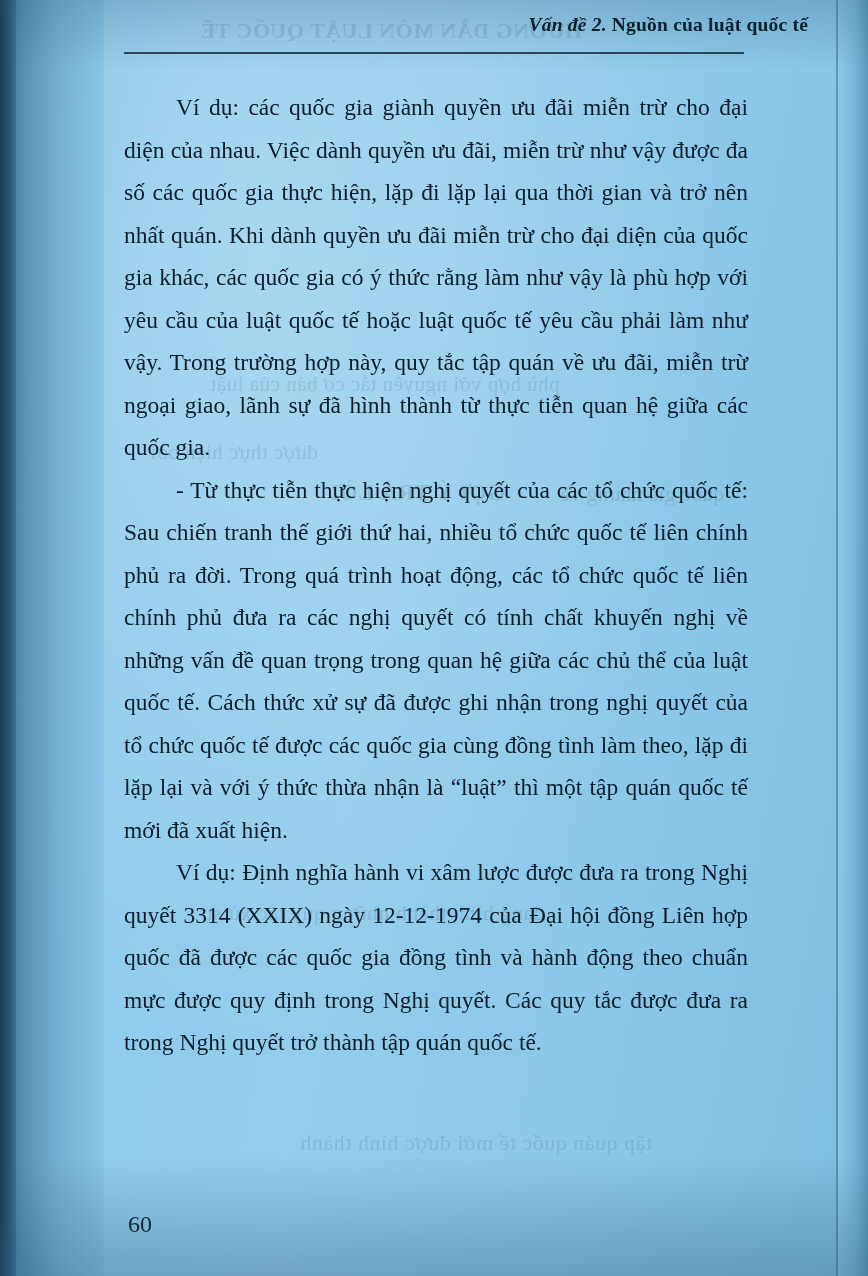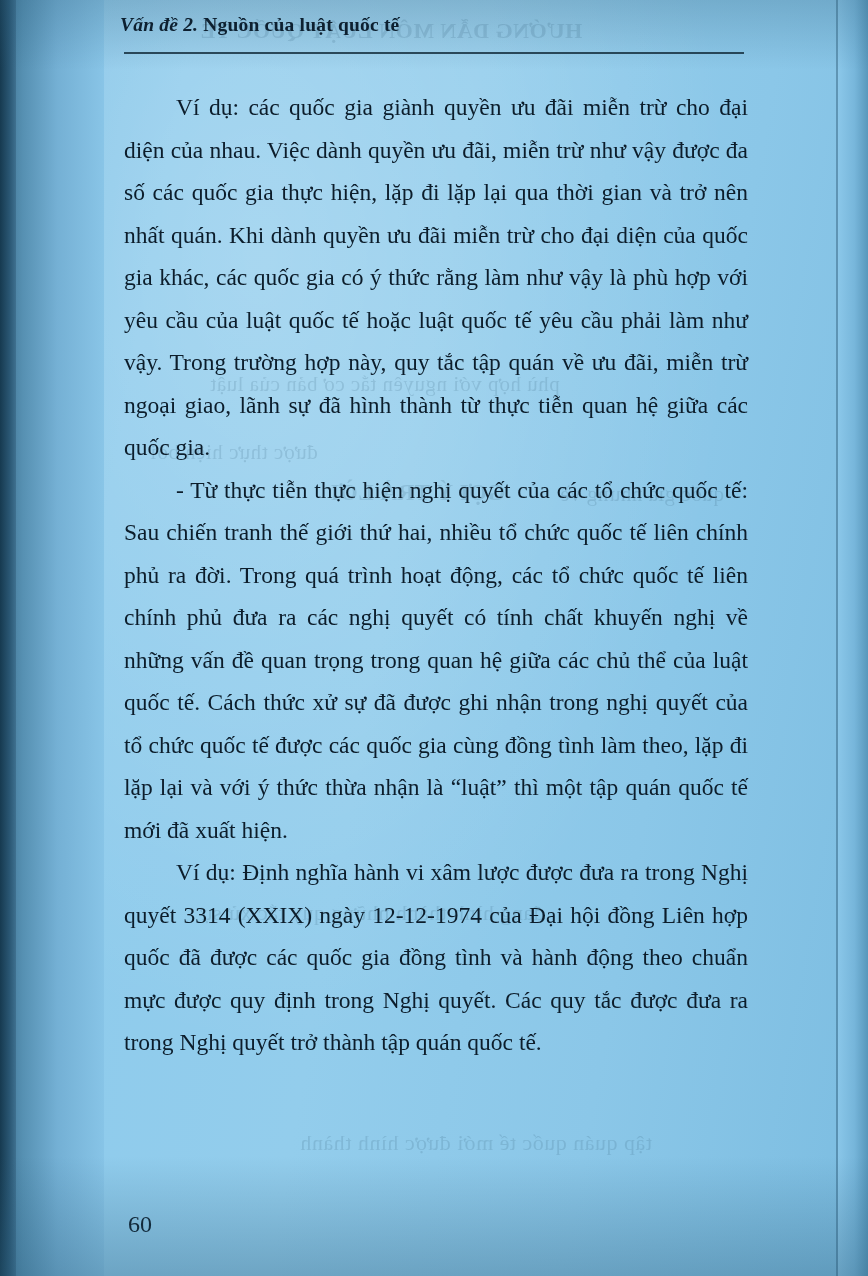--- a/index.html
+++ b/index.html
@@ -81,21 +81,21 @@
     font-weight: 700;
     letter-spacing: .5px;
   }
 
   
   .header {
     position: absolute;
     top: 14px;
     left: 120px;
     right: 60px;
-    text-align: left;
+    text-align: right;
     font-size: 19.5px;
     color: #0d2030;
     letter-spacing: .2px;
   }
   .header .issue {
     font-style: italic;
     font-weight: 700;
   }
   .header .title {
     font-weight: 700;

